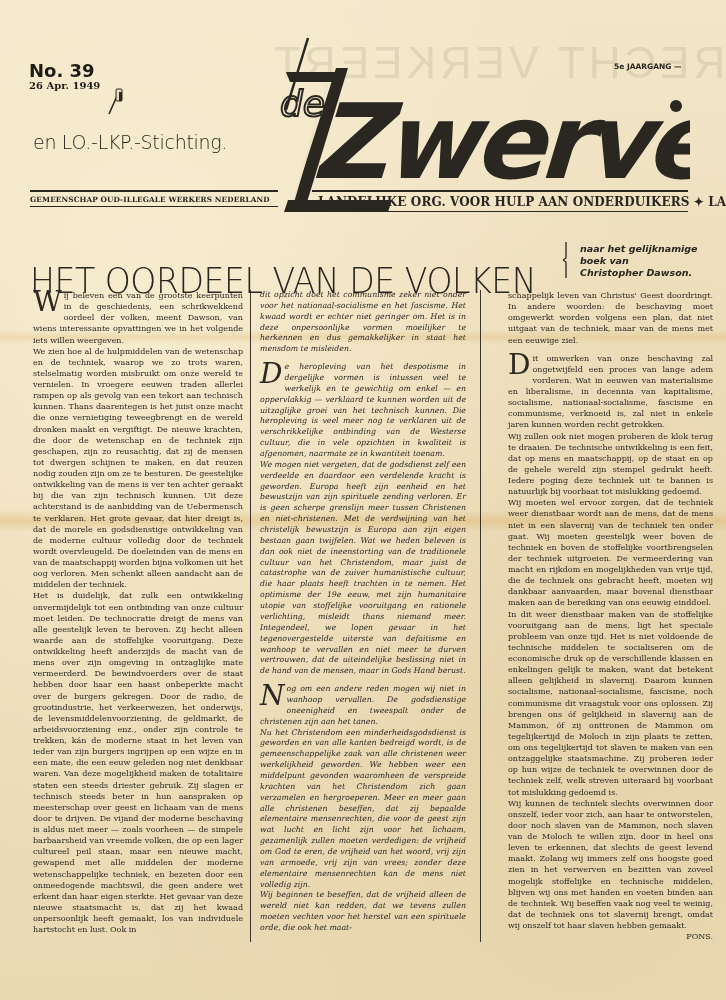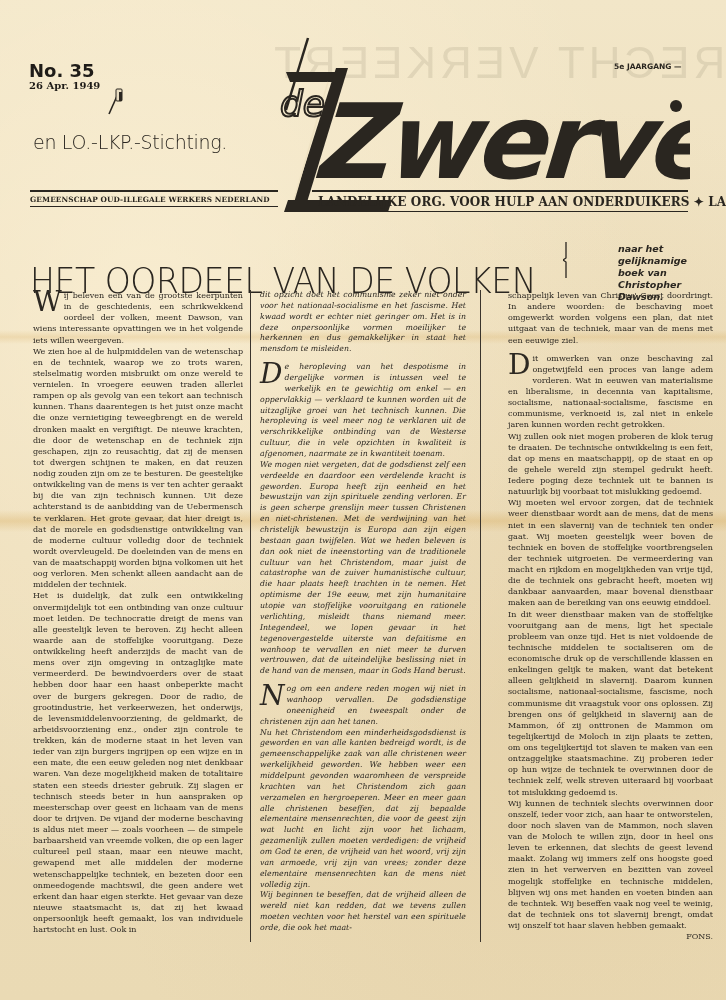--- a/index.html
+++ b/index.html
@@ -74,21 +74,21 @@
     position: absolute; left: 30px; top: 236px;
     font-family: "DejaVu Sans", sans-serif; font-weight: 300;
     font-size: 36px; letter-spacing: -0.5px; color: #2a2620;
     transform: scaleX(0.92); transform-origin: left;
     white-space: nowrap;
   }
   .brace { position: absolute; left: 563px; top: 242px; width: 6px; height: 36px; }
   .byline {
     position: absolute; left: 580px; top: 243px;
     font-family: "DejaVu Sans", sans-serif; font-style: italic; font-weight: bold;
-    font-size: 9.5px; line-height: 12px; color: #2a2620; margin-left: 38px;
+    font-size: 9.5px; line-height: 12px; color: #2a2620;
   }
   .col {
     position: absolute; top: 290px;
     font-family: "DejaVu Serif", serif;
     font-size: 9.6px; line-height: 13.2px;
     text-align: justify; color: #2c2822;
     hyphens: manual;
   }
   .col p { margin: 0; text-indent: 0; }
   .col p.gap { margin-top: 7px; }
@@ -105,21 +105,21 @@
 </head>
 <body>
 
 <div class="paper"></div>
 <div class="fold2"></div>
 <div class="fold"></div>
 
 <div class="ghost">ALS RECHT IN ONRECHT VERKEERT</div>
 
 <header>
-  <div class="issue-no">No. 35</div>
+  <div class="issue-no">No. 39</div>
   <div class="issue-date">26 Apr. 1949</div>
 
   <svg class="pen-icon" viewBox="0 0 18 30">
     <line x1="2" y1="28" x2="10" y2="10" stroke="#2a2620" stroke-width="1.6"></line>
     <rect x="9" y="3" width="6" height="12" rx="1" fill="#e8dcc0" stroke="#2a2620" stroke-width="1"></rect>
     <rect x="12" y="6" width="3" height="9" fill="#2a2620"></rect>
   </svg>
 
   <div class="subtitle">
     <div>en LO.-LKP.-Stichting.</div>

